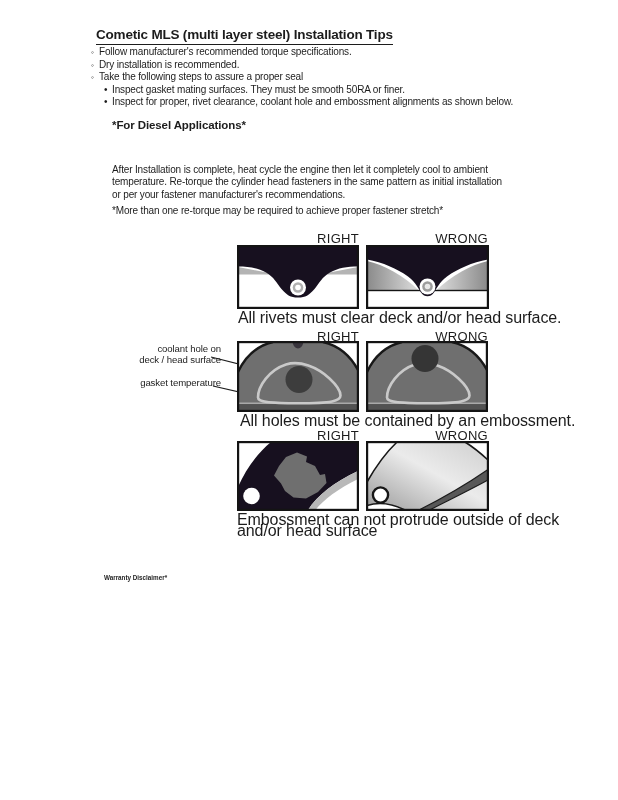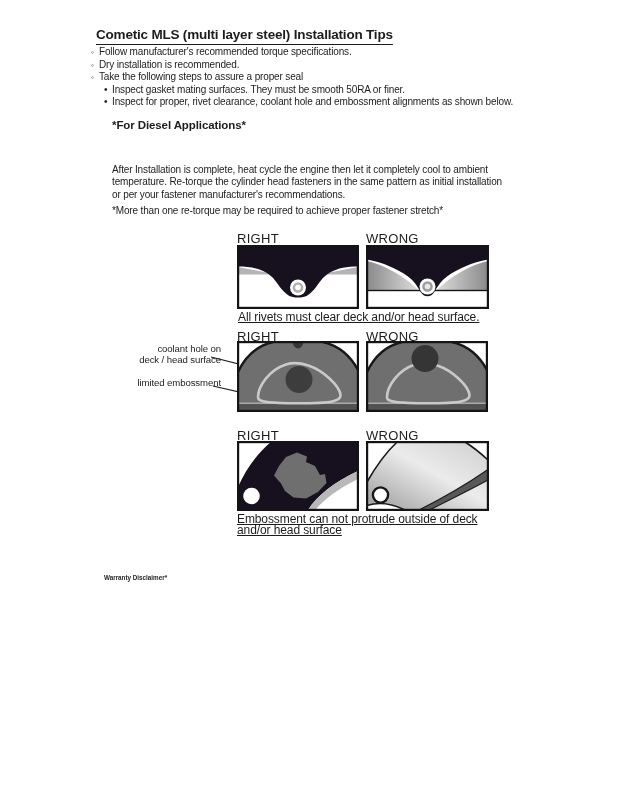--- a/index.html
+++ b/index.html
@@ -13,27 +13,27 @@
   .tips{left:91px;top:46px;font-size:10px;line-height:12.5px;letter-spacing:-0.15px;}
   .tip{display:flex;white-space:nowrap;}
   .tip .b{width:8px;flex:0 0 8px;}
   .tip.l1 .b{font-size:8.5px;}
   .tip.l2{margin-left:13px;}
 
   .dhead{left:112px;top:119px;font-size:11.5px;font-weight:bold;letter-spacing:-0.1px;}
   .para{left:112px;font-size:10px;line-height:12.3px;letter-spacing:-0.15px;white-space:pre-line;}
   #p1{top:135px}#p2{top:164px}#p3{top:205px}
 
-  .dlabel{width:122px;text-align:left;font-size:13px;letter-spacing:0.3px;white-space:nowrap;}
+  .dlabel{width:122px;text-align:right;font-size:13px;letter-spacing:0.3px;white-space:nowrap;}
   .colR{left:237px}.colW{left:366px}
   .r1lab{top:231px}.r2lab{top:329px}.r3lab{top:428px}
   .b1{top:245px}.b2{top:341px}.b3{top:441px}
   .dbox{line-height:0;}
 
-  .dcap{font-size:12px;line-height:11.4px;letter-spacing:-0.1px;white-space:pre-line;text-decoration:underline;}
+  .dcap{font-size:16px;line-height:11.4px;letter-spacing:-0.1px;white-space:pre-line;}
   #cap1{left:238px;top:312px}#cap2{left:240px;top:415px}#cap3{left:237px;top:514px}
 
   .sidelabel{left:111px;width:110px;text-align:right;font-size:9.6px;line-height:11px;
              letter-spacing:-0.1px;white-space:pre-line;}
   #sl1{top:343px}#sl2{top:377px}
   .leaders{left:209px;top:350px;}
 
   .warranty{left:104px;top:574px;width:452px;font-size:6px;line-height:7.15px;color:#242424;}
   .warranty h2{font-size:6.3px;font-weight:bold;margin:0 0 6.5px 0;}
   .warranty p{margin:0;white-space:pre-line;}
@@ -117,21 +117,21 @@
       <rect x="1.1" y="1.1" width="120.8" height="61.8" fill="none" stroke="#141414" stroke-width="2.2"></rect>
     </svg>
   </div>
   <div class="abs dcap" id="cap1">All rivets must clear deck and/or head surface.</div>
 
   <div class="abs dlabel colR r2lab">RIGHT</div>
   <div class="abs dlabel colW r2lab">WRONG</div>
 
   <div class="abs sidelabel" id="sl1">coolant hole on
 deck / head surface</div>
-  <div class="abs sidelabel" id="sl2">limited embossment</div>
+  <div class="abs sidelabel" id="sl2">gasket temperature</div>
   <svg class="abs leaders" width="95" height="55" viewBox="0 0 95 55">
     <line x1="2" y1="7" x2="85" y2="28" stroke="#1c1c1c" stroke-width="1.1"></line>
     <line x1="4" y1="36" x2="52" y2="47" stroke="#1c1c1c" stroke-width="1.1"></line>
   </svg>
 
   <div class="abs dbox colR b2">
     <svg width="122" height="71" viewBox="0 0 122 71">
       <rect width="122" height="71" fill="#ffffff"></rect>
       <rect x="1" y="1" width="120" height="69" fill="#6f6f6f"></rect>
       <rect x="1" y="61.5" width="120" height="1.6" fill="#a9a9a9"></rect>
@@ -154,20 +154,21 @@
       <rect x="1" y="63.1" width="120" height="6.9" fill="#525252"></rect>
       <path d="M1,1 H36 C21,4.5 9,14 1,31 Z" fill="#ffffff"></path>
       <path d="M36,1 C21,4.5 9,14 1,31" fill="none" stroke="#181818" stroke-width="2.4"></path>
       <path d="M121,1 H86 C101,4.5 113,14 121,29 Z" fill="#ffffff"></path>
       <path d="M86,1 C101,4.5 113,14 121,29" fill="none" stroke="#181818" stroke-width="2.4"></path>
       <path d="M21,56.5 C21,45 32.5,28.8 49,23.5 C63,19.2 80,26 92.5,37.5 C99.5,44 103.5,49.5 103.5,54.5 C103.5,60 95,62.3 61,62.3 C31.5,62.3 21,61 21,56.5 Z" fill="none" stroke="#c9c9c9" stroke-width="2.6"></path>
       <circle cx="59" cy="17.5" r="13.5" fill="#353535"></circle>
       <rect x="1.1" y="1.1" width="119.8" height="68.8" fill="none" stroke="#141414" stroke-width="2.2"></rect>
     </svg>
   </div>
+  <div class="abs dcap" id="cap2">All holes must be contained by an embossment.</div>
 
   <div class="abs dlabel colR r3lab">RIGHT</div>
   <div class="abs dlabel colW r3lab">WRONG</div>
 
   <div class="abs dbox colR b3">
     <svg width="122" height="70" viewBox="0 0 122 70">
       <rect width="122" height="70" fill="#ffffff"></rect>
       <path d="M34,1 H121 V30 C97,41.5 81,53.5 71,69 H1 V46 C8.5,29 19.5,13 34,1 Z" fill="#17101f"></path>
       <path d="M71,69 C81,53.5 97,41.5 121,30 L121,38 C101,48 86.5,58.5 78.5,69 Z" fill="#b8b8b8"></path>
       <path d="M42,25 L49,16 L60,11.5 L70,15.5 L69,21 L78,25 L83,34 L88,33 L89.5,42 L81,51 L69,57.5 L56.5,56.5 L48,50 L44,42.5 L37,34.5 Z" fill="#6f6f6f"></path>

